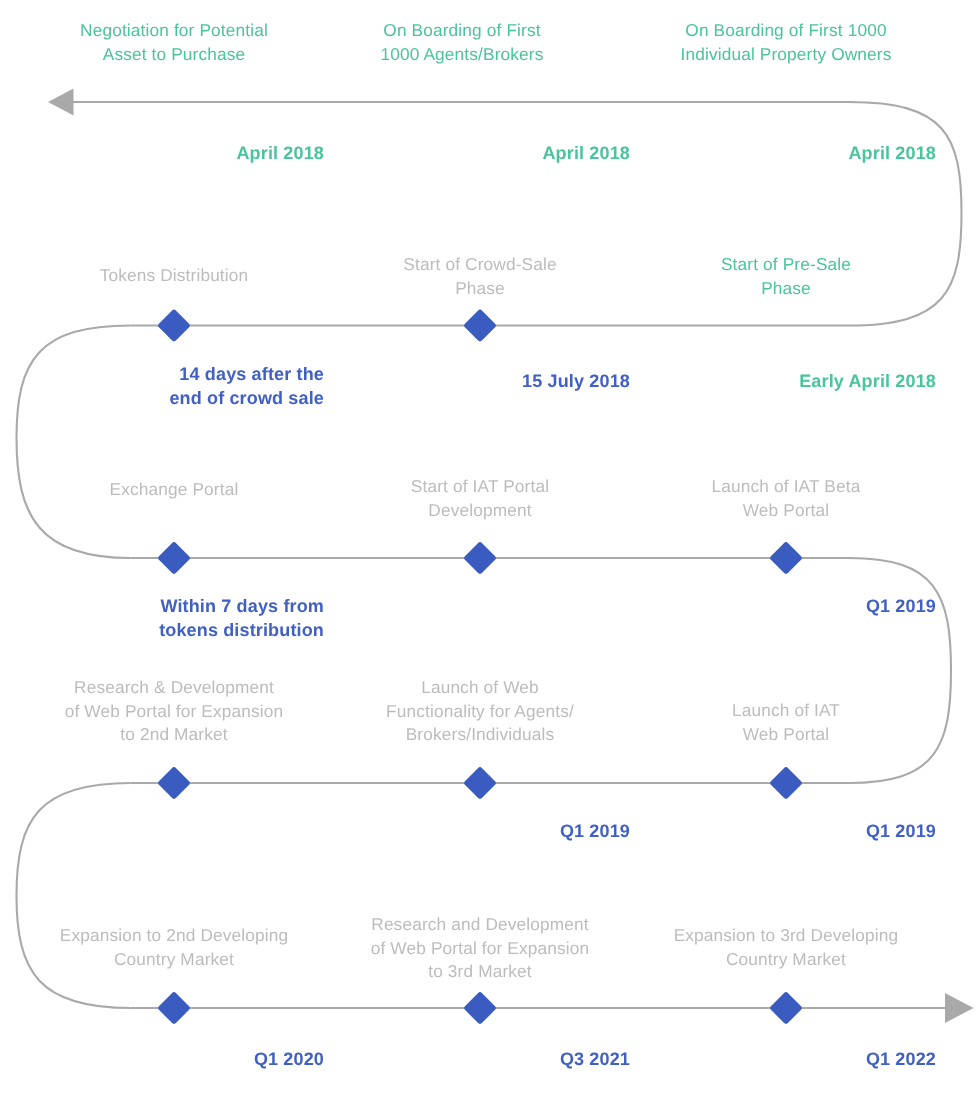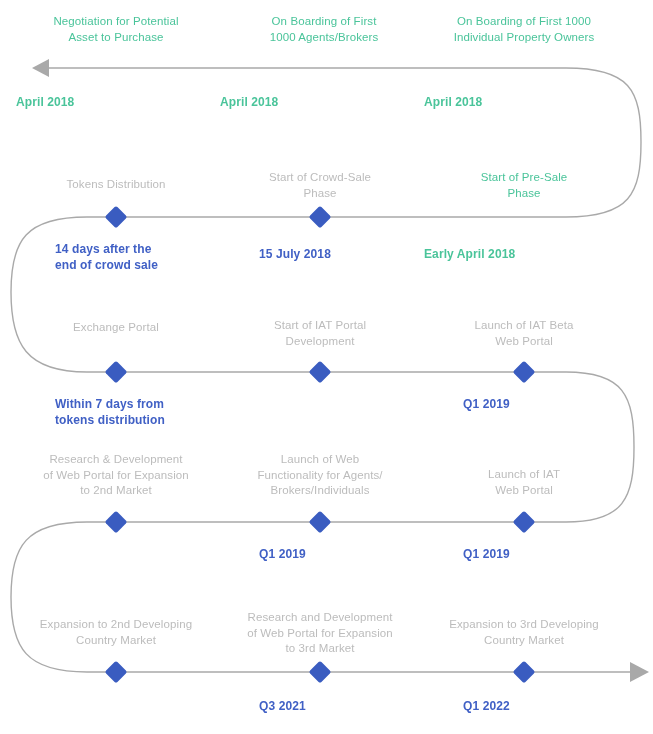--- a/index.html
+++ b/index.html
@@ -20,27 +20,27 @@
     border-radius:2px;
   }
 
   
   .tlabel{
     position:absolute;width:200px;text-align:center;
     font-size:11.5px;line-height:15.5px;
     letter-spacing:0.1px;
   }
   .tdate{
-    position:absolute;width:200px;text-align:left;
+    position:absolute;width:200px;text-align:right;
     font-size:12px;line-height:16px;font-weight:700;
     letter-spacing:0.1px;
   }
   .c-green{color:#4ac49a;}
   .c-gray{color:#bcbcbc;}
-  .c-blue{color:#4060c5;padding-left:39px;}
+  .c-blue{color:#4060c5;}
 </style>
 </head>
 <body style="background: rgb(255, 255, 255);">
 
 <svg id="timeline-canvas" viewBox="0 0 653 734">
 
   <path d="M46,68 L566,68" fill="none" stroke="#a9a9a9" stroke-width="1.4"></path>
 
   <path d="M566,68 C630,68 641,90 641,142 C641,194 630,217 566,217" fill="none" stroke="#a9a9a9" stroke-width="1.4"></path>
 
@@ -79,21 +79,21 @@
   <div class="diamond node" style="left:108px;top:664px;background:#3a5cc0;"></div>
   <div class="diamond node" style="left:312px;top:664px;background:#3a5cc0;"></div>
   <div class="diamond node" style="left:516px;top:664px;background:#3a5cc0;"></div>
 </div>
 
 <div class="layer">
 
   <div class="tlabel c-green" style="left: 16px; top: 14px; color: rgb(74, 196, 154);">Negotiation for Potential<br>Asset to Purchase</div>
   <div class="tdate  c-green" style="left: 16px; top: 94px; color: rgb(74, 196, 154);">April 2018</div>
 
-  <div class="tlabel c-green" style="left: 224px; top: 14px; color: rgb(74, 196, 154); text-align: center;">On Boarding of First<br>1000 Agents/Brokers</div>
+  <div class="tlabel c-green" style="left: 208px; top: 14px; color: rgb(74, 196, 154); text-align: center;">On Boarding of First<br>1000 Agents/Brokers</div>
   <div class="tdate  c-green" style="left: 220px; top: 94px; color: rgb(74, 196, 154);">April 2018</div>
 
   <div class="tlabel c-green" style="left: 424px; top: 14px; color: rgb(74, 196, 154);">On Boarding of First 1000<br>Individual Property Owners</div>
   <div class="tdate  c-green" style="left: 424px; top: 94px; color: rgb(74, 196, 154);">April 2018</div>
 
   <div class="tlabel c-gray" style="left: 16px; top: 177px; color: rgb(188, 188, 188);">Tokens Distribution</div>
   <div class="tdate  c-blue" style="left: 16px; top: 241px; color: rgb(64, 96, 197);">14 days after the<br>end of crowd sale</div>
 
   <div class="tlabel c-gray" style="left: 220px; top: 170px; color: rgb(188, 188, 188);">Start of Crowd-Sale<br>Phase</div>
   <div class="tdate  c-blue" style="left: 220px; top: 246px; color: rgb(64, 96, 197);">15 July 2018</div>
@@ -111,20 +111,21 @@
 
   <div class="tlabel c-gray" style="left: 16px; top: 452px; color: rgb(188, 188, 188);">Research &amp; Development<br>of Web Portal for Expansion<br>to 2nd Market</div>
 
   <div class="tlabel c-gray" style="left: 220px; top: 452px; color: rgb(188, 188, 188);">Launch of Web<br>Functionality for Agents/<br>Brokers/Individuals</div>
   <div class="tdate  c-blue" style="left: 220px; top: 546px; color: rgb(64, 96, 197);">Q1 2019</div>
 
   <div class="tlabel c-gray" style="left: 424px; top: 467px; color: rgb(188, 188, 188);">Launch of IAT<br>Web Portal</div>
   <div class="tdate  c-blue" style="left: 424px; top: 546px; color: rgb(64, 96, 197);">Q1 2019</div>
 
   <div class="tlabel c-gray" style="left: 16px; top: 617px; color: rgb(188, 188, 188);">Expansion to 2nd Developing<br>Country Market</div>
+  <div class="tdate  c-blue" style="left: 16px; top: 698px; color: rgb(64, 96, 197);">Q1 2020</div>
 
   <div class="tlabel c-gray" style="left: 220px; top: 610px; color: rgb(188, 188, 188);">Research and Development<br>of Web Portal for Expansion<br>to 3rd Market</div>
   <div class="tdate  c-blue" style="left: 220px; top: 698px; color: rgb(64, 96, 197);">Q3 2021</div>
 
   <div class="tlabel c-gray" style="left: 424px; top: 617px; color: rgb(188, 188, 188);">Expansion to 3rd Developing<br>Country Market</div>
   <div class="tdate  c-blue" style="left: 424px; top: 698px; color: rgb(64, 96, 197);">Q1 2022</div>
 
 </div>
 
 </body></html>

